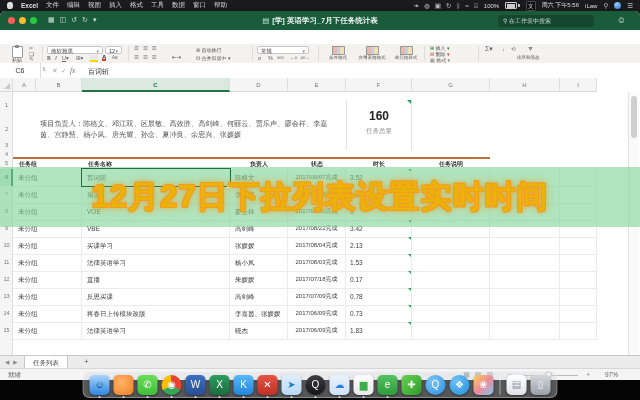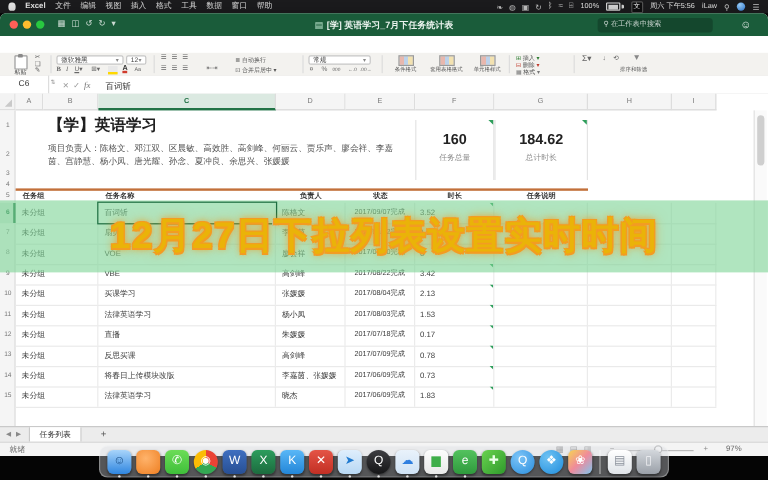--- a/index.html
+++ b/index.html
@@ -279,29 +279,24 @@
           <div class="rn" style="top: 125px; height: 17px; line-height: 17px;">8</div>
           <div class="rn" style="top: 142px; height: 17px; line-height: 17px;">9</div>
           <div class="rn" style="top: 159px; height: 17px; line-height: 17px;">10</div>
           <div class="rn" style="top: 176px; height: 17px; line-height: 17px;">11</div>
           <div class="rn" style="top: 193px; height: 17px; line-height: 17px;">12</div>
           <div class="rn" style="top: 210px; height: 17px; line-height: 17px;">13</div>
           <div class="rn" style="top: 227px; height: 17px; line-height: 17px;">14</div>
           <div class="rn" style="top: 244px; height: 17px; line-height: 17px;">15</div>
         </div>
 
-      <div class="sh-title">【学】英语学习</div>
       <div class="owners">项目负责人：陈格文、邓江双、区晨敏、高效胜、高剑峰、何丽云、贾乐声、廖会祥、李嘉茵、宫静慧、杨小凤、唐光耀、孙念、夏冲良、余思兴、张媛媛</div>
       <div class="statbox" style="left:346px;width:66px;">
         <div class="stat-v">160</div>
         <div class="stat-l">任务总量</div>
-      </div>
-      <div class="statbox" style="left:412px;width:78px;">
-        <div class="stat-v">184.62</div>
-        <div class="stat-l">总计时长</div>
       </div>
 
       <div class="orangeline"></div>
       <div class="thead" id="thead">
           <span class="th" style="left: 0px; width: 69px; text-align: left; padding-left: 6px;">任务组</span>
           <span class="th" style="left: 69px; width: 148px; text-align: left; padding-left: 6px;">任务名称</span>
           <span class="th" style="left: 217px; width: 58px; text-align: center;">负责人</span>
           <span class="th" style="left: 275px; width: 58px; text-align: center;">状态</span>
           <span class="th" style="left: 333px; width: 66px; text-align: center;">时长</span>
           <span class="th" style="left: 399px; width: 78px; text-align: center;">任务说明</span>

